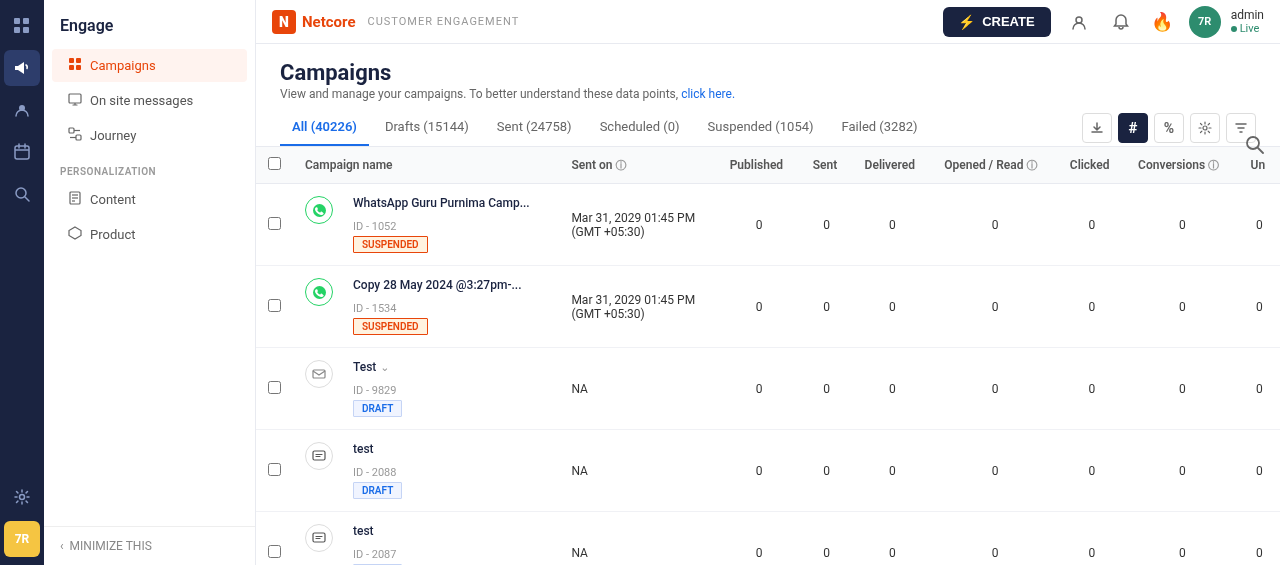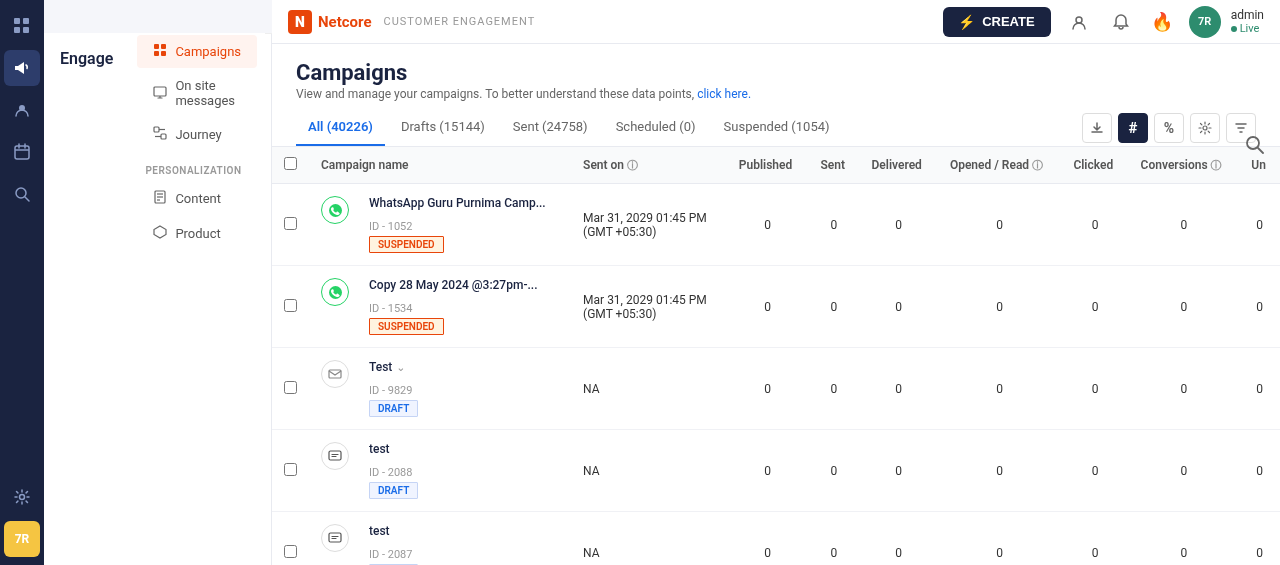--- a/index.html
+++ b/index.html
@@ -29,27 +29,26 @@
       margin-top: auto;
       display: flex;
       flex-direction: column;
       align-items: center;
       gap: 6px;
       padding-bottom: 8px;
     }
 
     
     .sidebar {
-      width: 228px;
+      width: 212px;
       background: #fff;
       border-right: 1px solid #e8eaf0;
       display: flex;
-      flex-direction: row;
+      flex-direction: column;
       flex-shrink: 0;
-      margin-top: 33px;
     }
     .sidebar-title {
       font-size: 16px;
       font-weight: 600;
       color: #1a2340;
       padding: 16px 16px 12px;
     }
     .sidebar-nav { flex: 1; }
     .sidebar-item {
       display: flex;
@@ -474,20 +473,21 @@
         <line x1="14" y1="14" x2="19" y2="19" stroke="#666" stroke-width="1.8" stroke-linecap="round"></line>
       </svg>
     </div>
 
     <div class="tabs-bar">
       <div class="tab active">All (40226)</div>
       <div class="tab">Drafts (15144)</div>
       <div class="tab">Sent (24758)</div>
       <div class="tab">Scheduled (0)</div>
       <div class="tab">Suspended (1054)</div>
+      <div class="tab">Failed (3282)</div>
       <div class="tabs-spacer"></div>
       <div class="tabs-actions">
         <div class="tab-action-btn">
           <svg width="14" height="14" viewBox="0 0 14 14" fill="none">
             <path d="M7 2v7M4 6l3 3 3-3" stroke="#666" stroke-width="1.5" stroke-linecap="round"></path>
             <path d="M2 11h10" stroke="#666" stroke-width="1.5" stroke-linecap="round"></path>
           </svg>
         </div>
         <div class="tab-action-btn active" style="font-weight:700; font-size:15px;">#</div>
         <div class="tab-action-btn" style="font-weight:700;">%</div>

